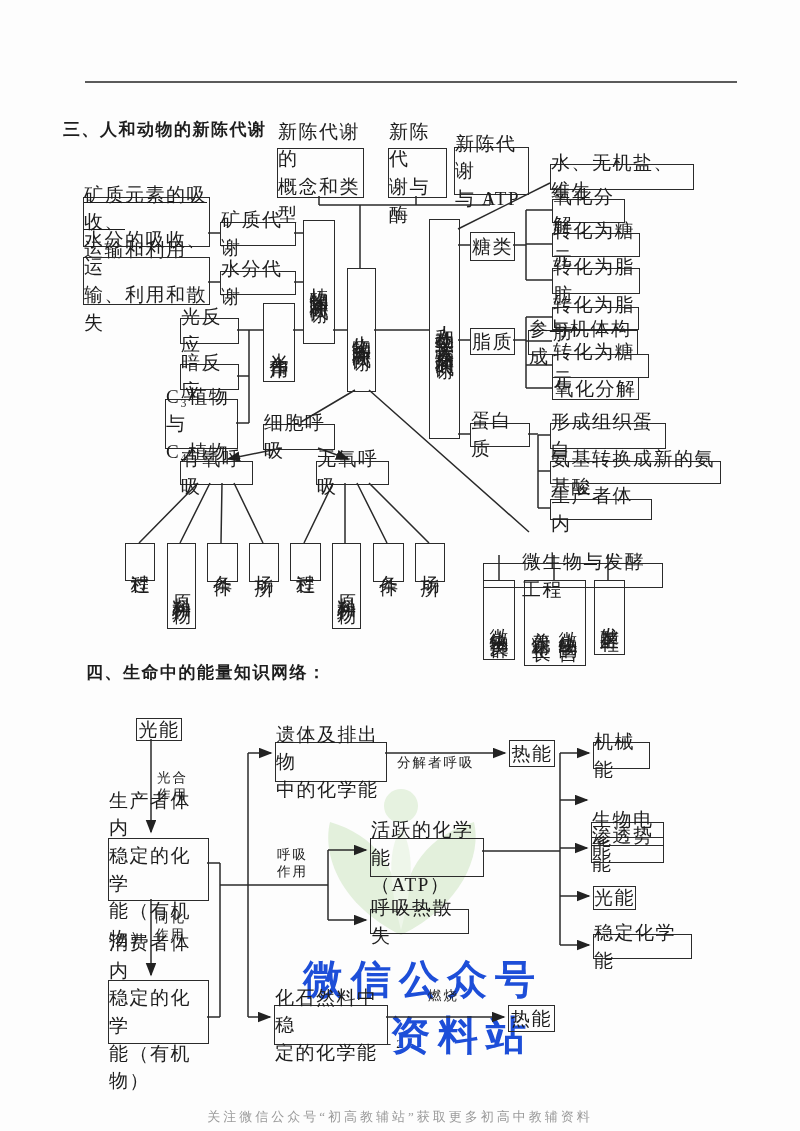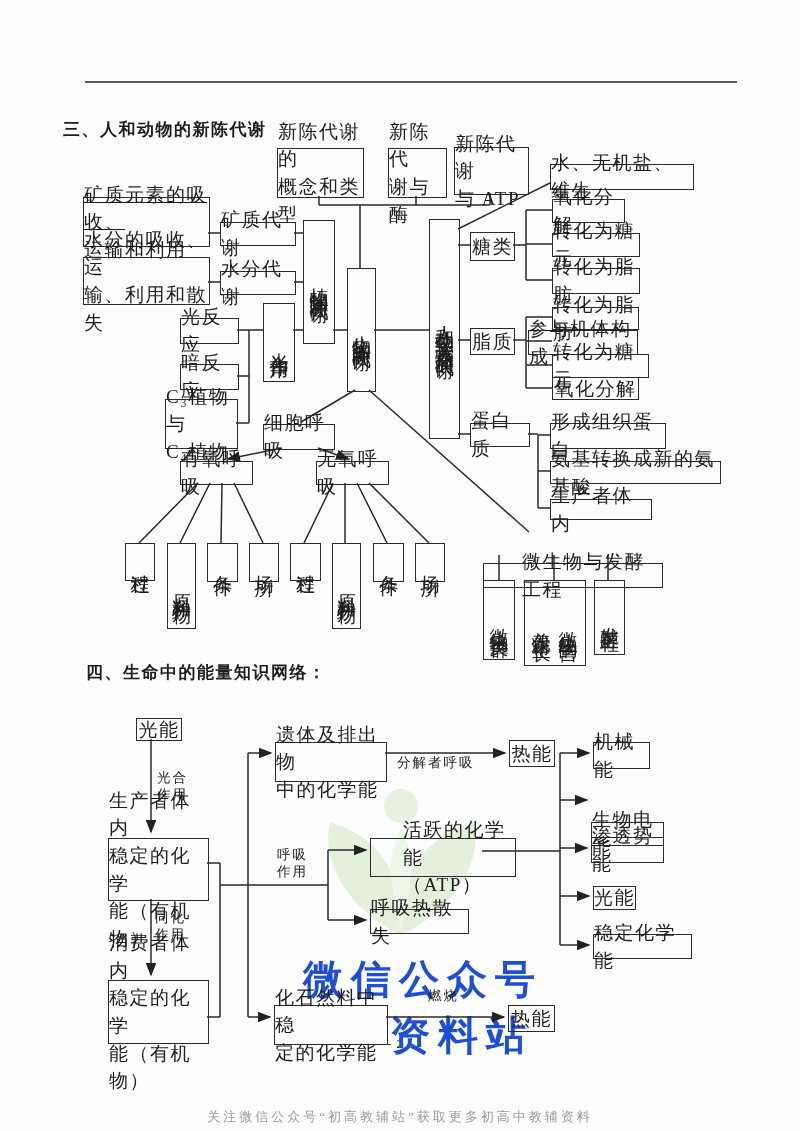--- a/index.html
+++ b/index.html
@@ -147,21 +147,21 @@
 
   <div class="bx" style="left:136px;top:718px;width:44px;height:21px;">光能</div>
   <div class="bx" style="left:275px;top:742px;width:110px;height:38px;">遗体及排出物
 中的化学能</div>
   <div class="bx" style="left:509px;top:740px;width:44px;height:25px;">热能</div>
   <div class="bx" style="left:593px;top:742px;width:55px;height:25px;">机械能</div>
   <div class="bx" style="left:591px;top:790px;width:71px;height:22px;margin-top:32px;">生物电能</div>
   <div class="bx" style="left:591px;top:837px;width:71px;height:24px;">渗透势能</div>
   <div class="bx" style="left:593px;top:886px;width:41px;height:22px;">光能</div>
   <div class="bx" style="left:593px;top:934px;width:97px;height:23px;">稳定化学能</div>
-  <div class="bx" style="left:370px;top:838px;width:112px;height:37px;padding-left:32px;">活跃的化学能
+  <div class="bx" style="left:370px;top:838px;width:112px;height:37px;">活跃的化学能
 （ATP）</div>
   <div class="bx" style="left:370px;top:909px;width:97px;height:23px;">呼吸热散失</div>
   <div class="bx" style="left:108px;top:838px;width:99px;height:61px;">生产者体内
 稳定的化学
 能（有机物）</div>
   <div class="bx" style="left:108px;top:980px;width:99px;height:62px;">消费者体内
 稳定的化学
 能（有机物）</div>
   <div class="bx" style="left:274px;top:1005px;width:112px;height:38px;">化石然料中稳
 定的化学能</div>

